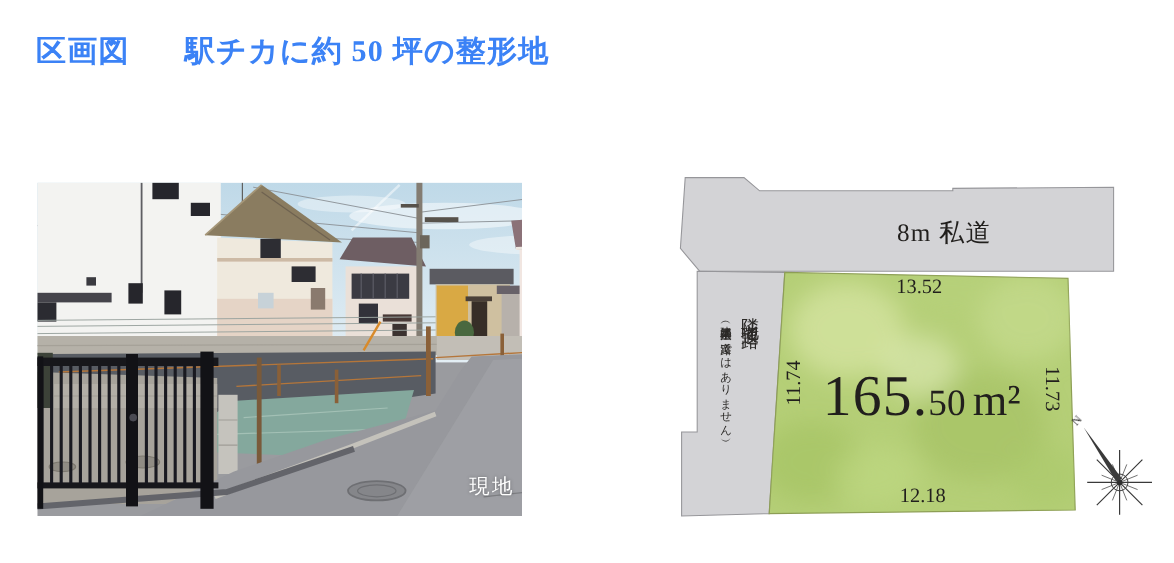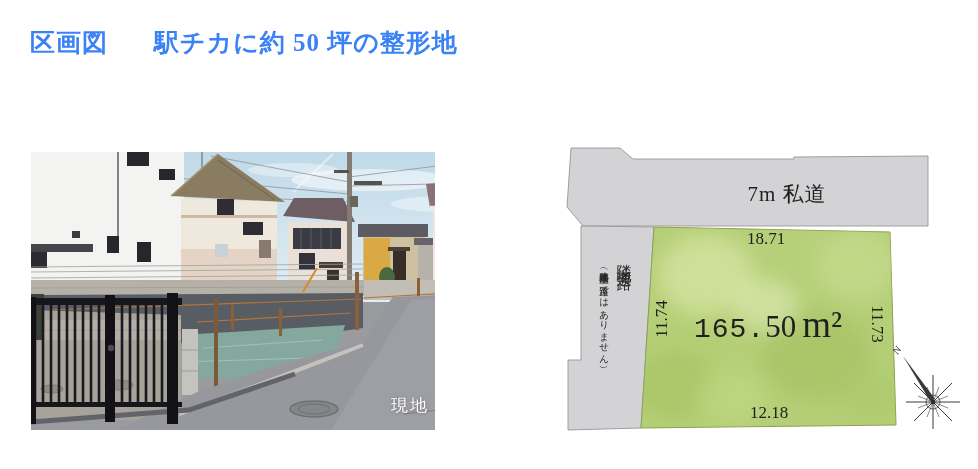--- a/index.html
+++ b/index.html
@@ -23,21 +23,21 @@
   
   #diagram{position:absolute;left:556px;top:145px;width:420px;height:292px;}
   #diagram svg{position:absolute;left:0;top:0;width:420px;height:292px;}
   .dlabel{position:absolute;color:#211f1d;text-align:center;line-height:1.1;white-space:nowrap;}
   #road-label{left:151px;top:38px;width:160px;font-size:21px;letter-spacing:1px;}
   #dim-top{left:170px;top:85px;width:80px;font-size:17px;}
   #dim-bottom{left:173px;top:259px;width:80px;font-size:17px;}
   #dim-left{left:76px;top:165px;width:60px;height:18px;font-size:17px;transform:rotate(-90deg);}
   #dim-right{left:291px;top:170px;width:60px;height:18px;font-size:17px;transform:rotate(90deg);}
   #area-label{left:92px;top:160px;width:240px;}
-  #area-label .a-main{font-size:28px;letter-spacing:1px;font-family:Liberation Mono, monospace;}
+  #area-label .a-main{font-size:48px;letter-spacing:1px;}
   #area-label .a-frac{font-size:31px;}
   #area-label .a-unit{font-size:37px;margin-left:6px;}
   .vtext{
     position:absolute;writing-mode:vertical-rl;text-orientation:mixed;
     color:#2a2826;white-space:nowrap;
   }
   #passage-label{left:58px;top:107px;font-size:15px;letter-spacing:4px;}
   #passage-note{left:41px;top:119px;font-size:9.5px;letter-spacing:.5px;}
 </style>
 </head>
@@ -262,22 +262,22 @@
       <g stroke="#3a3a3a" fill="none">
         <path d="M377,257L404,257M377,257L396,276M377,257L377,284M377,257L358,276M377,257L350,257M377,257L358,238M377,257L377,230M377,257L396,238" stroke-width="1"></path>
         <path d="M377,257L392,263M377,257L383,272M377,257L371,272M377,257L362,263M377,257L362,251M377,257L371,242M377,257L383,242M377,257L392,251" stroke-width=".6"></path>
         <circle cx="377" cy="257" r="7" stroke-width=".8"></circle>
         <circle cx="377" cy="257" r="2.2" fill="#2e2e2e" stroke="none"></circle>
         <polygon points="374,256 379,254 347,211" fill="#3a3a3a" stroke="none"></polygon>
         <text x="341" y="210" transform="rotate(-48 341 210)" font-size="10" fill="#2a2a2a" stroke="none" font-family="Liberation Serif, DejaVu Serif, serif">N</text>
       </g>
     </svg>
 
-    <div class="dlabel" id="road-label">7m 私道</div>
-    <div class="dlabel" id="dim-top">18.71</div>
+    <div class="dlabel" id="road-label">8m 私道</div>
+    <div class="dlabel" id="dim-top">13.52</div>
     <div class="dlabel" id="dim-left">11.74</div>
     <div class="dlabel" id="dim-right">11.73</div>
     <div class="dlabel" id="dim-bottom">12.18</div>
     <div class="dlabel" id="area-label"><span class="a-main">165.</span><span class="a-frac">50</span><span class="a-unit">m²</span></div>
     <div class="vtext" id="passage-label">隣地通路</div>
     <div class="vtext" id="passage-note">（建築基準法上の道路ではありません）</div>
   </div>
 
 </div>
 

